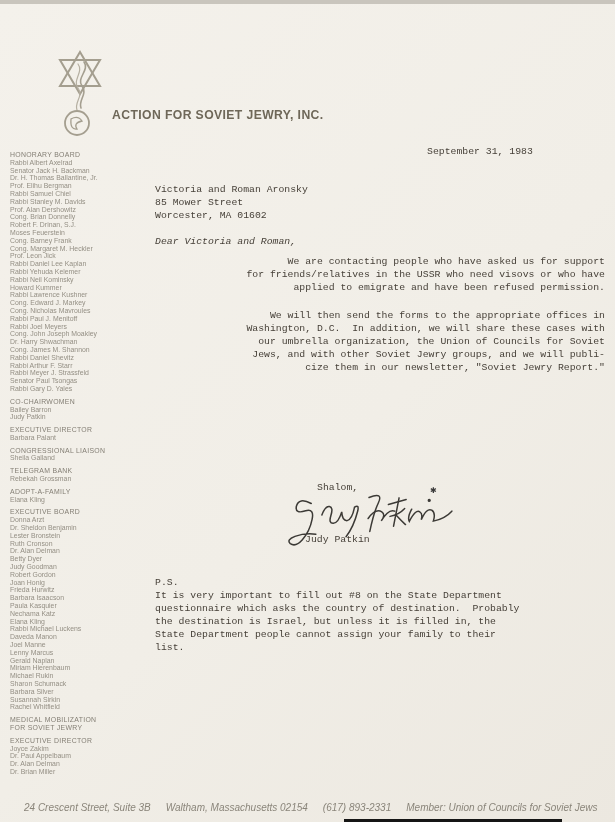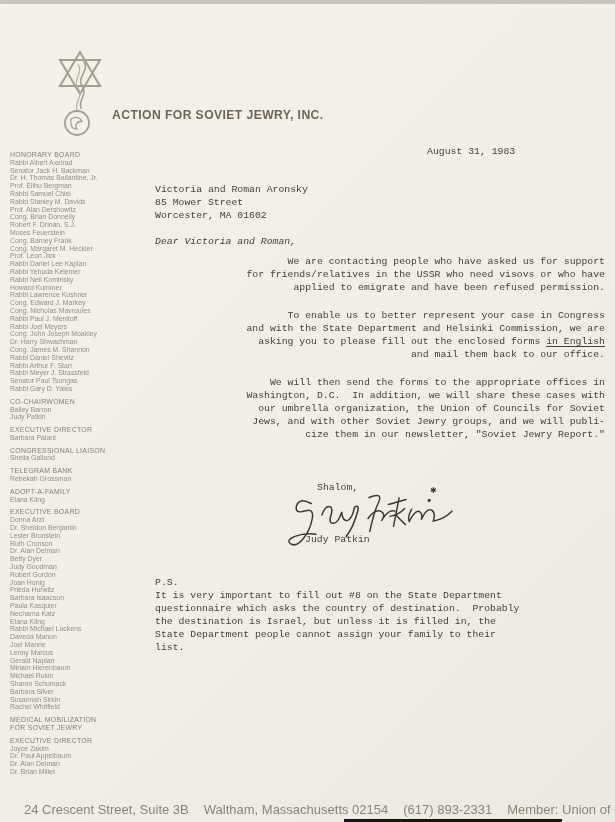--- a/index.html
+++ b/index.html
@@ -31,21 +31,21 @@
   .closing{position:absolute;left:317px;top:477px;}
   .ink-mark{position:absolute;left:430px;top:482px;font-size:8px;color:#3a3a3a;}
   .signature{position:absolute;left:278px;top:486px;transform:rotate(-3deg);}
   .typed-name{position:absolute;left:305px;top:529px;}
   .ps{position:absolute;left:155px;top:572px;width:452px;display:flex;flex-direction:column;}
   .ps-label{width:40px;flex:none;}
   .ps-text{white-space:pre-wrap;}
 
   
   .footer{position:absolute;left:24px;top:798px;width:572px;display:flex;gap:15px;
-          font-size:13px;color:#8a857a;white-space:nowrap;}
+          font-size:10px;color:#8a857a;white-space:nowrap;font-style:italic;}
   .scan-bar{position:absolute;left:344px;top:815px;width:218px;height:7px;background:#151515;}
 </style>
 </head>
 <body>
 
 <div class="page">
 
   <svg class="logo" viewBox="0 0 72 96" fill="none" stroke="#a49e8f" stroke-width="2" stroke-linecap="round">
     <path d="M36 4 L56 38 L16 38 Z"></path>
     <path d="M36 46 L16 12 L56 12 Z"></path>
@@ -145,34 +145,30 @@
       </div>
       <div class="sb-section">
         <div class="sb-header">EXECUTIVE DIRECTOR</div>
         <div class="sb-name">Joyce Zakim</div>
         <div class="sb-name">Dr. Paul Appelbaum</div>
         <div class="sb-name">Dr. Alan Delman</div>
         <div class="sb-name">Dr. Brian Miller</div>
       </div>
     </div>
 
-  <div class="mono date">August 31, 1983</div>
+  <div class="mono date">September 31, 1983</div>
   <div class="mono recipient">Victoria and Roman Aronsky
 85 Mower Street
 Worcester, MA 01602</div>
   <div class="mono salutation">Dear Victoria and Roman,</div>
 
   <div class="mono paragraphs">
     <p>     We are contacting people who have asked us for support
 for friends/relatives in the USSR who need visovs or who have
 applied to emigrate and have been refused permission.</p>
-    <p><span>     To enable us to better represent your case in Congress
-and with the State Department and Helsinki Commission, we are
-asking you to please fill out the enclosed forms </span><span class="u">in English</span><span>
-and mail them back to our office.</span></p>
     <p>     We will then send the forms to the appropriate offices in
 Washington, D.C.  In addition, we will share these cases with
 our umbrella organization, the Union of Councils for Soviet
 Jews, and with other Soviet Jewry groups, and we will publi-
 cize them in our newsletter, "Soviet Jewry Report."</p>
   </div>
 
   <div class="mono closing">Shalom,</div>
   <div class="ink-mark">✱</div>
 

